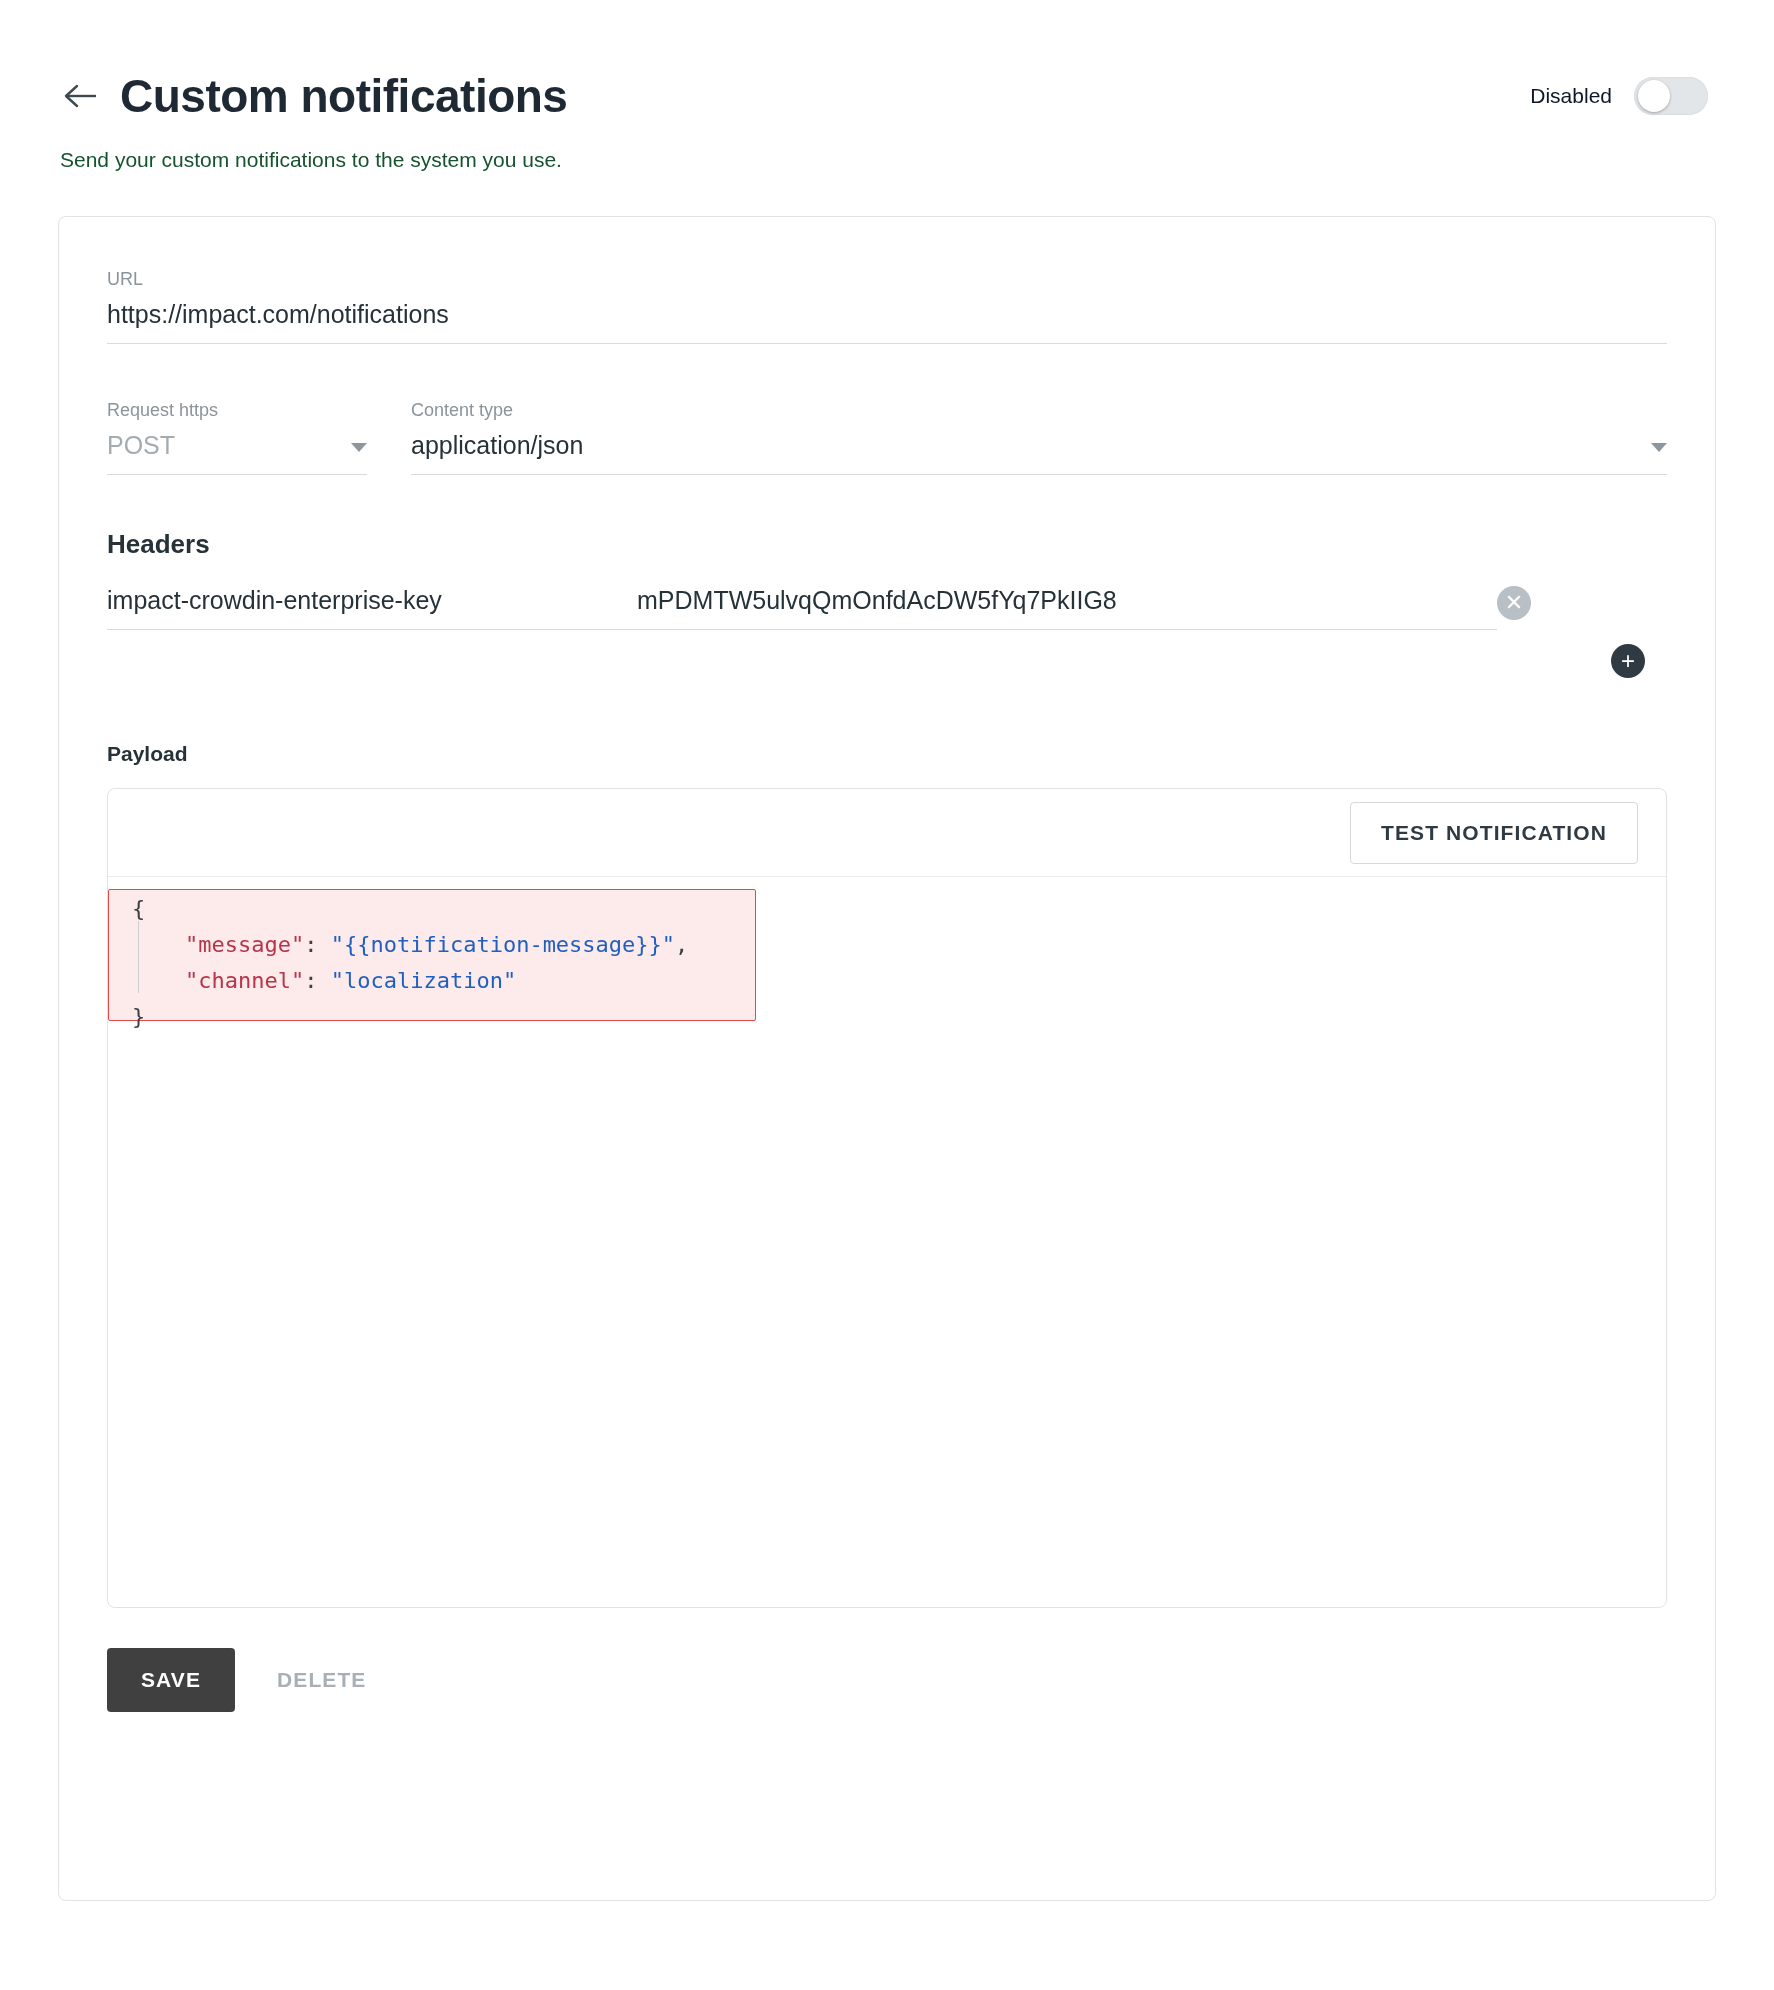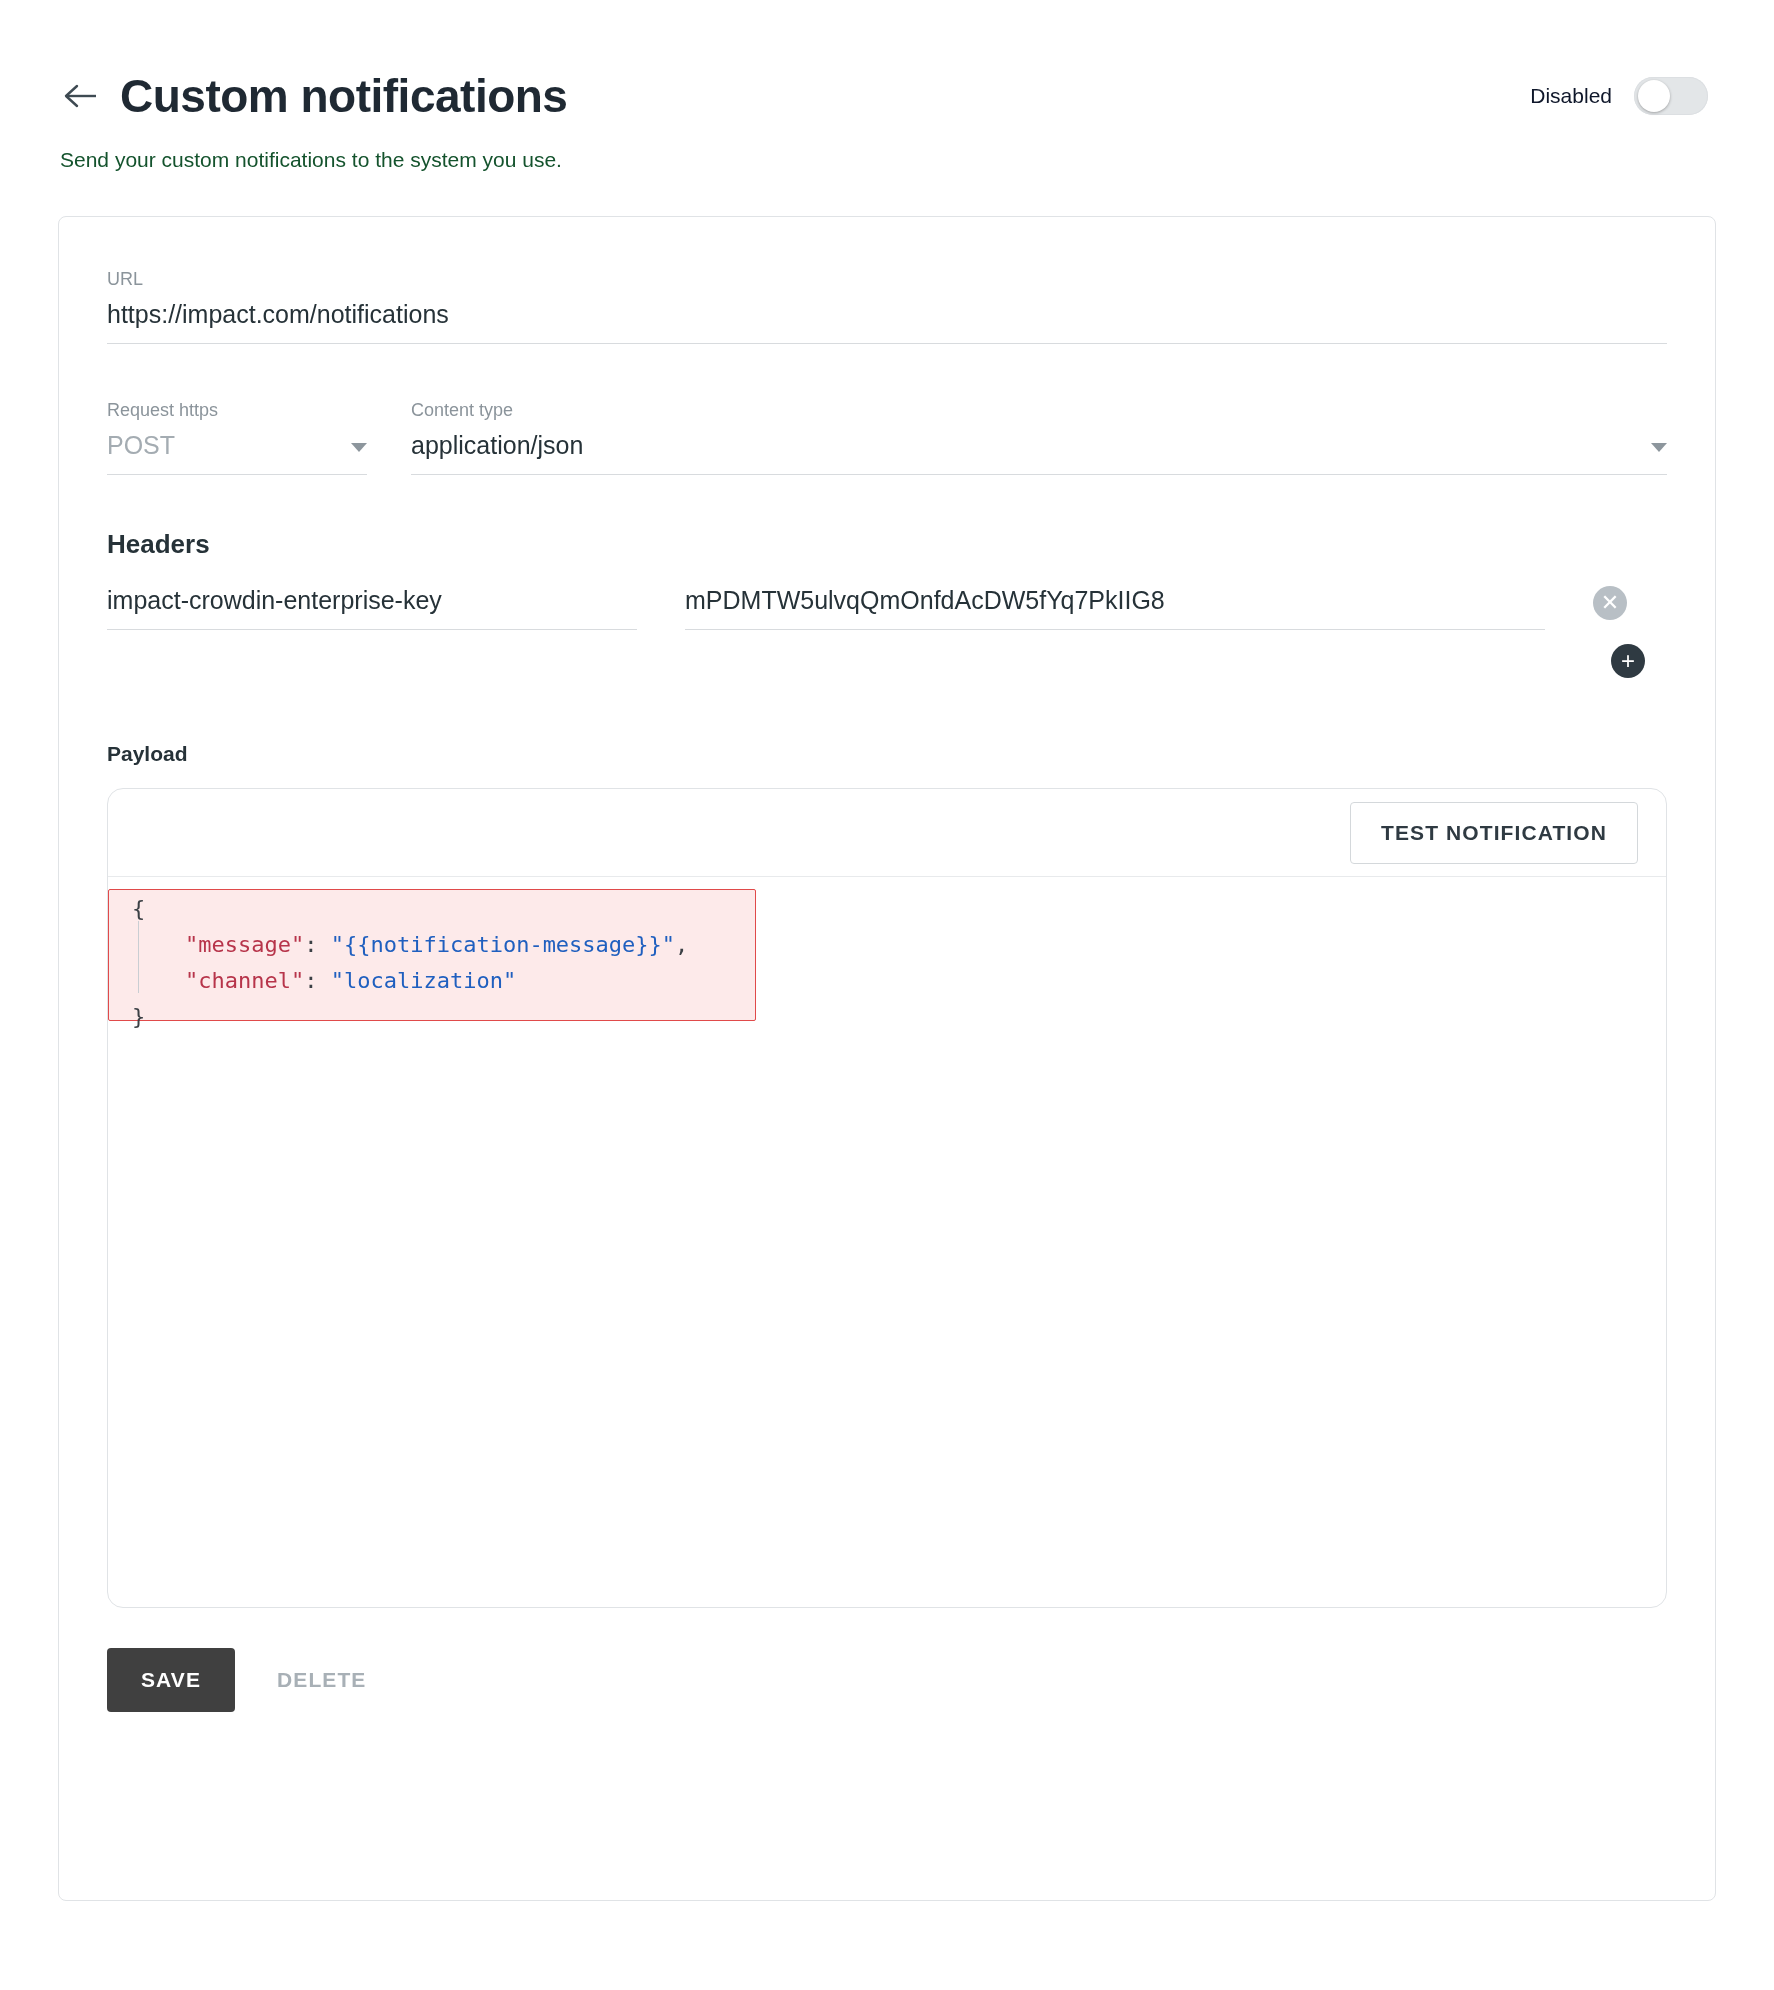--- a/index.html
+++ b/index.html
@@ -138,21 +138,20 @@
   .section-label {
     font-size: 26px;
     font-weight: bold;
     color: #263238;
     margin-bottom: 26px;
   }
 
   .headers-row {
     display: flex;
     align-items: flex-start;
-    gap: 48px;
   }
   .hdr-key { width: 530px; flex: 0 0 530px; }
   .hdr-val { width: 860px; flex: 0 0 860px; }
   .hdr-input {
     font-size: 25px;
     color: #263238;
     padding-bottom: 14px;
     border-bottom: 1px solid #d8dbde;
   }
   .icon-btn-remove {
@@ -183,21 +182,21 @@
     cursor: pointer;
   }
 
   .payload-label {
     font-size: 21px;
     font-weight: bold;
     margin: 64px 0 22px 0;
   }
   .payload-box {
     border: 1px solid #e0e3e6;
-    border-radius: 16px;
+    border-radius: 8px;
     height: 820px;
     position: relative;
     overflow: hidden;
   }
   .payload-toolbar {
     height: 88px;
     display: flex;
     align-items: center;
     justify-content: flex-end;
     padding-right: 28px;

